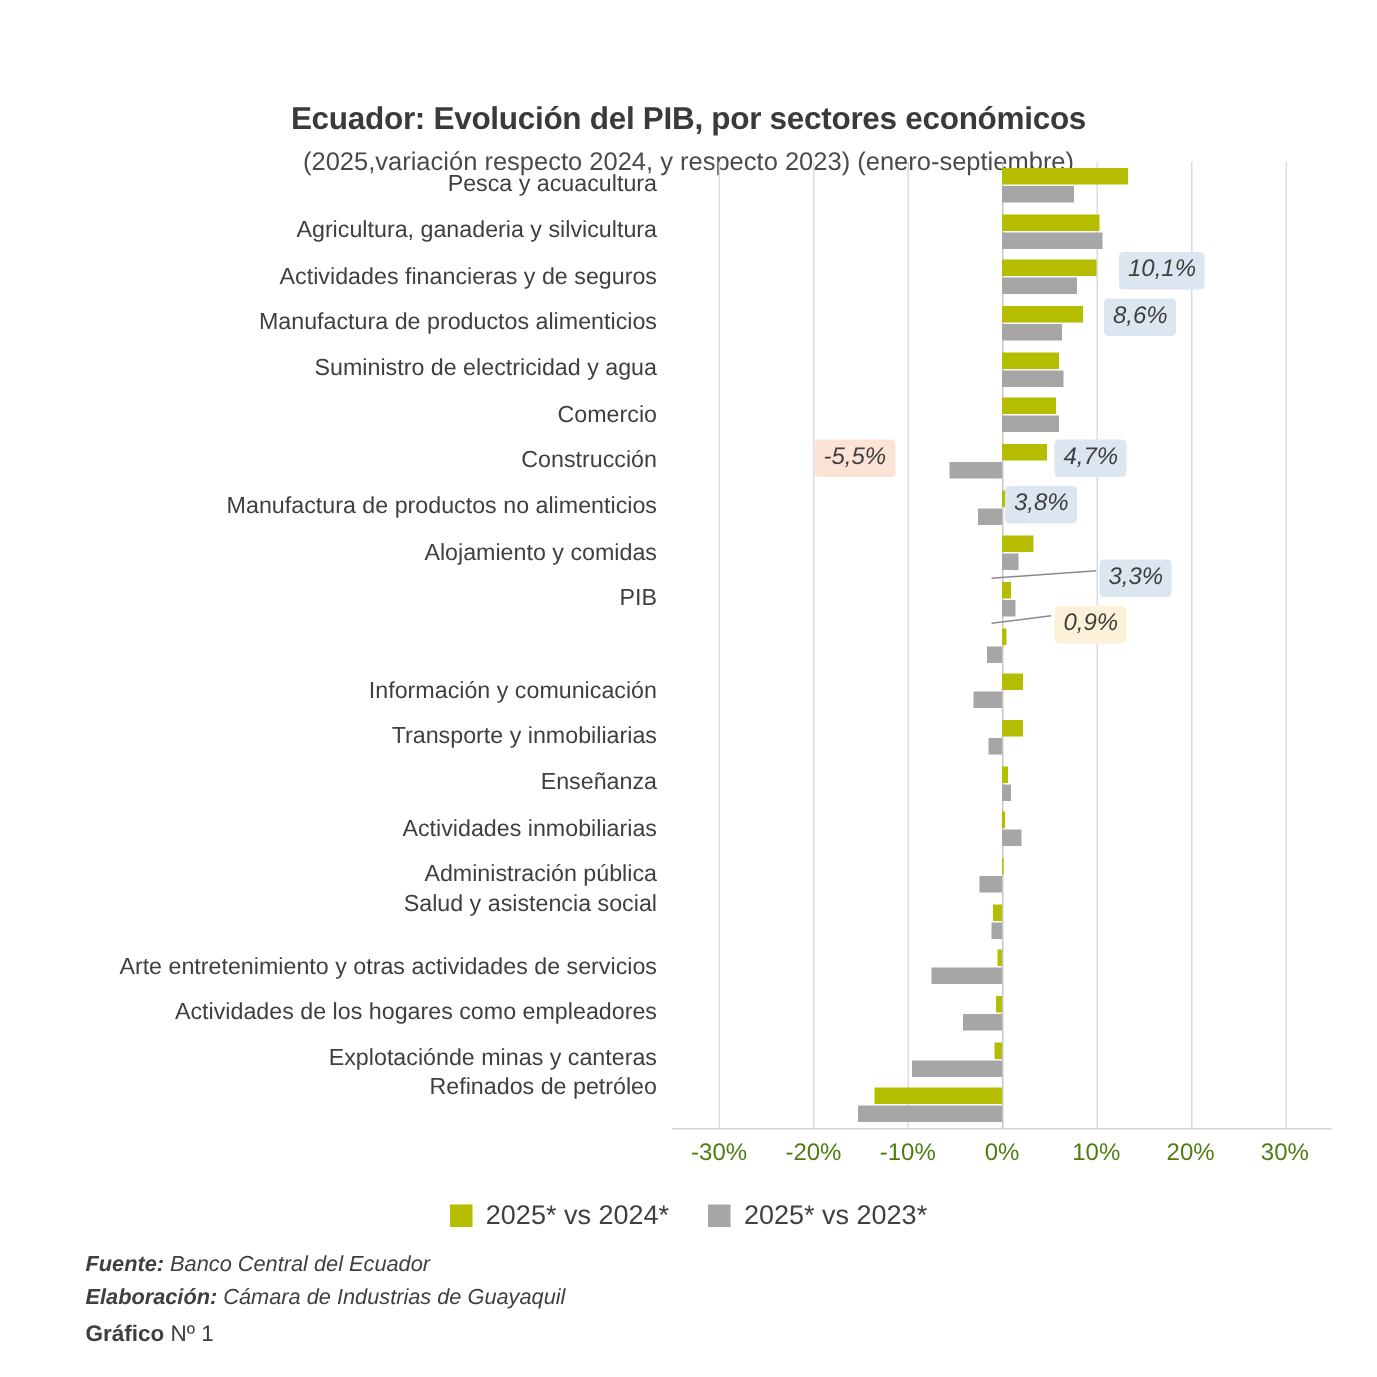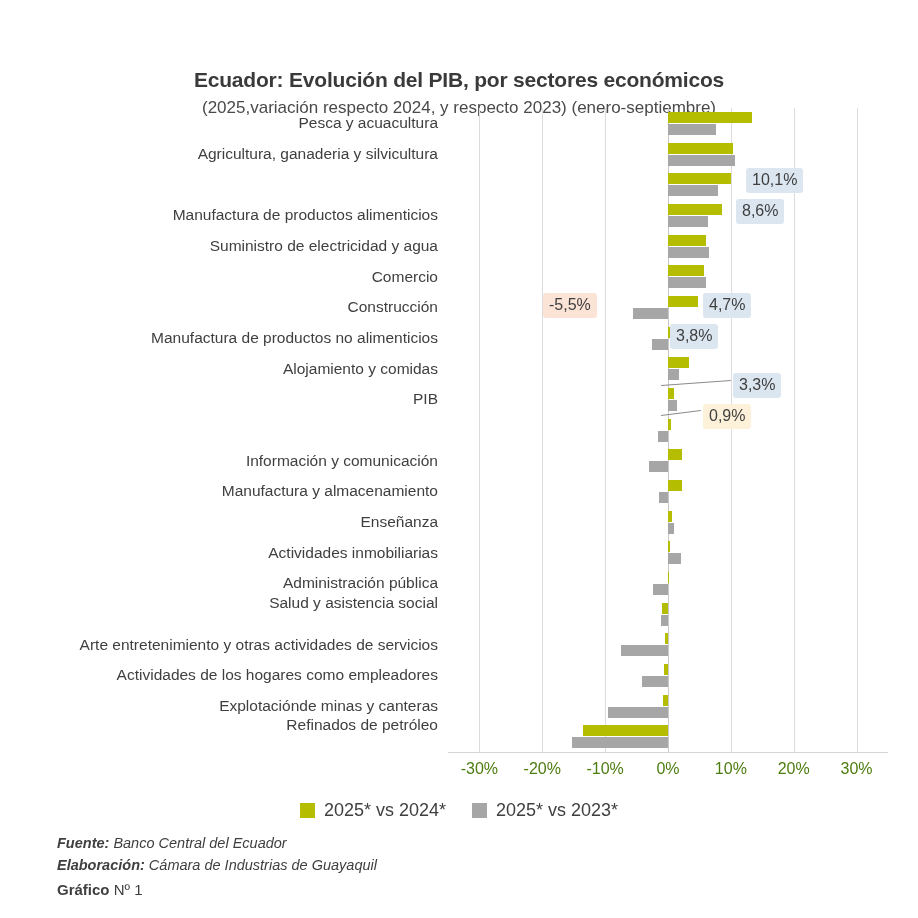--- a/index.html
+++ b/index.html
@@ -114,20 +114,21 @@
     white-space: nowrap;
   }
   
   .callout {
     position: absolute;
     font-size: 16px;
     padding: 3px 6px 4px 6px;
     border-radius: 3px;
     white-space: nowrap;
     line-height: 18px;
+    font-style: italic;
   }
   .callout.blue {
     background: #dce6f1;
     color: #3f3f3f;
   }
   .callout.peach {
     background: #fbe3d6;
     color: #3f3f3f;
   }
   .callout.cream {
@@ -197,29 +198,30 @@
 
   <div class="title-block">
     <div class="chart-title">Ecuador: Evolución del PIB, por sectores económicos</div>
     <div class="chart-subtitle">(2025,variación respecto 2024, y respecto 2023) (enero-septiembre)</div>
   </div>
 
   <div class="plot-wrap">
     <div class="cat-labels" id="cat-labels">
         <div class="cat-label" style="top: 6.33333px;">Pesca y acuacultura</div>
         <div class="cat-label" style="top: 37px;">Agricultura, ganaderia y silvicultura</div>
+        <div class="cat-label" style="top: 67.6667px;">Actividades financieras y de seguros</div>
         <div class="cat-label" style="top: 98.3333px;">Manufactura de productos alimenticios</div>
         <div class="cat-label" style="top: 129px;">Suministro de electricidad y agua</div>
         <div class="cat-label" style="top: 159.667px; text-align: center;">Comercio</div>
         <div class="cat-label" style="top: 190.333px;">Construcción</div>
         <div class="cat-label" style="top: 221px;">Manufactura de productos no alimenticios</div>
         <div class="cat-label" style="top: 251.667px;">Alojamiento y comidas</div>
         <div class="cat-label" style="top: 282.333px;">PIB</div>
         <div class="cat-label" style="top: 343.667px;">Información y comunicación</div>
-        <div class="cat-label" style="top: 374.333px;">Manufactura y almacenamiento</div>
+        <div class="cat-label" style="top: 374.333px;">Transporte y inmobiliarias</div>
         <div class="cat-label" style="top: 405px;">Enseñanza</div>
         <div class="cat-label" style="top: 435.667px;">Actividades inmobiliarias</div>
         <div class="cat-label" style="top: 466.333px;">Administración pública</div>
         <div class="cat-label" style="top: 486px;">Salud y asistencia social</div>
         <div class="cat-label" style="top: 527.667px;">Arte entretenimiento y otras actividades de servicios</div>
         <div class="cat-label" style="top: 558.333px;">Actividades de los hogares como empleadores</div>
         <div class="cat-label" style="top: 589px;">Explotaciónde minas y canteras</div>
         <div class="cat-label" style="top: 608px;">Refinados de petróleo</div>
       </div>
     <div class="plot" id="plot">

